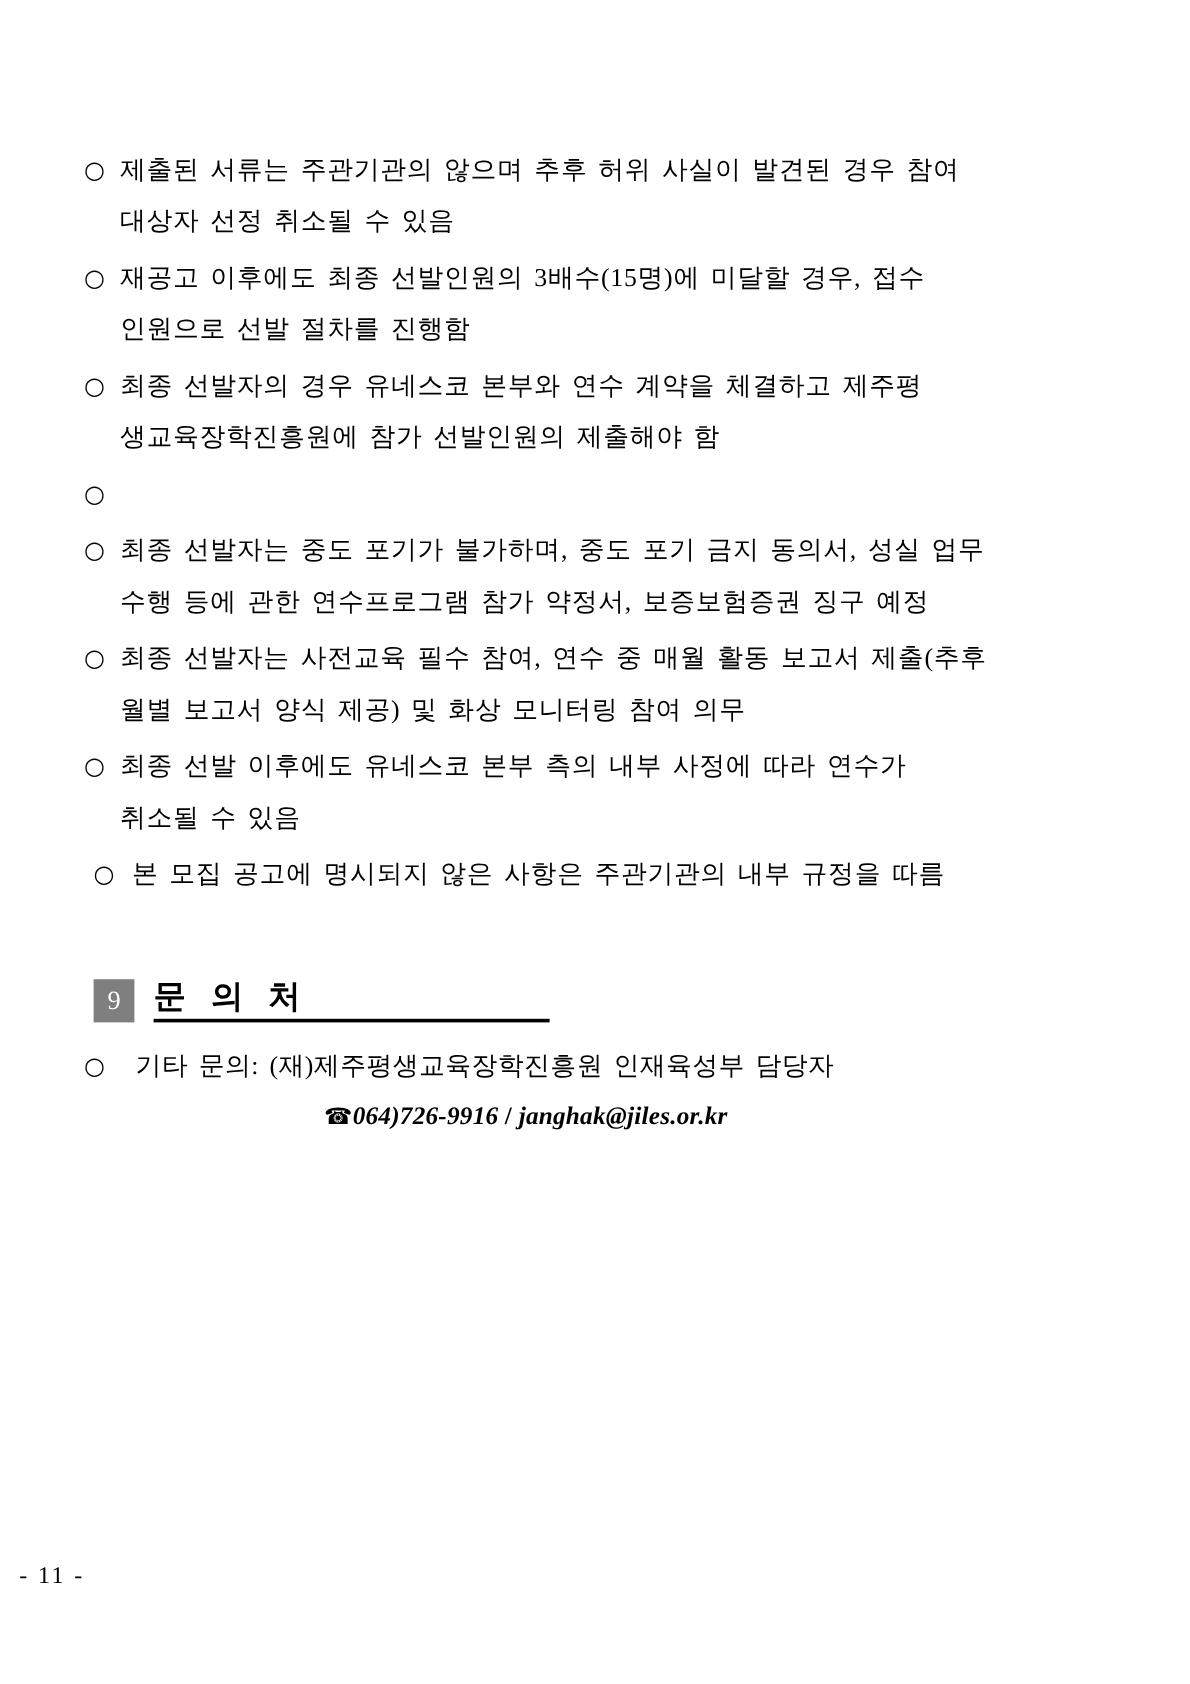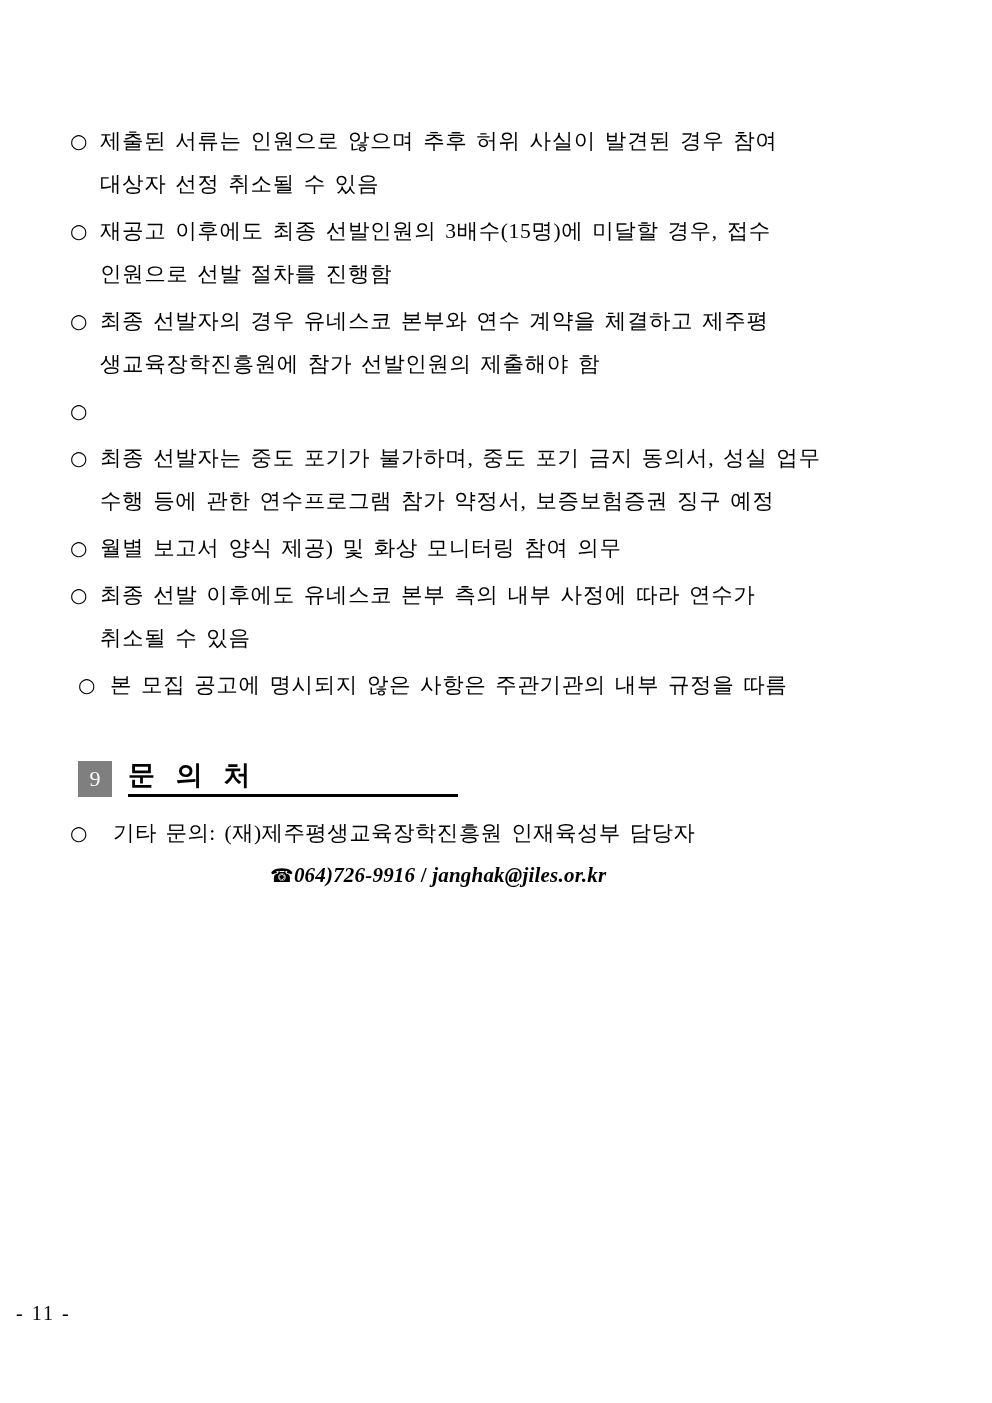--- a/index.html
+++ b/index.html
@@ -80,20 +80,21 @@
     text-align: center;
     font-family: "Liberation Serif", serif;
     flex: 0 0 auto;
   }
   .section-title-wrap {
     margin-left: 16px;
     flex: 0 0 auto;
     border-bottom: 3px solid #000;
     padding-bottom: 3px;
     min-width: 330px;
+    margin-top: 12px;
   }
   .section-title {
     font-size: 27px;
     font-weight: bold;
     letter-spacing: 7px;
     line-height: 32px;
   }
 
   
   .contact-block {
@@ -150,21 +151,21 @@
 </head>
 <body>
 
 <div class="page">
 
   <ul class="bullet-list">
 
     <li class="bullet-item">
       <span class="bullet-mark">○</span>
       <span class="bullet-text">
-        <span class="ln">제출된 서류는 인원으로 않으며 추후 허위 사실이 발견된 경우 참여</span>
+        <span class="ln">제출된 서류는 주관기관의 않으며 추후 허위 사실이 발견된 경우 참여</span>
         <span class="ln">대상자 선정 취소될 수 있음</span>
       </span>
     </li>
 
     <li class="bullet-item">
       <span class="bullet-mark">○</span>
       <span class="bullet-text">
         <span class="ln">재공고 이후에도 최종 선발인원의 3배수(15명)에 미달할 경우, 접수</span>
         <span class="ln">인원으로 선발 절차를 진행함</span>
       </span>
@@ -188,20 +189,21 @@
       <span class="bullet-mark">○</span>
       <span class="bullet-text">
         <span class="ln">최종 선발자는 중도 포기가 불가하며, 중도 포기 금지 동의서, 성실 업무</span>
         <span class="ln">수행 등에 관한 연수프로그램 참가 약정서, 보증보험증권 징구 예정</span>
       </span>
     </li>
 
     <li class="bullet-item">
       <span class="bullet-mark">○</span>
       <span class="bullet-text">
+        <span class="ln">최종 선발자는 사전교육 필수 참여, 연수 중 매월 활동 보고서 제출(추후</span>
         <span class="ln">월별 보고서 양식 제공) 및 화상 모니터링 참여 의무</span>
       </span>
     </li>
 
     <li class="bullet-item">
       <span class="bullet-mark">○</span>
       <span class="bullet-text">
         <span class="ln">최종 선발 이후에도 유네스코 본부 측의 내부 사정에 따라 연수가</span>
         <span class="ln">취소될 수 있음</span>
       </span>

